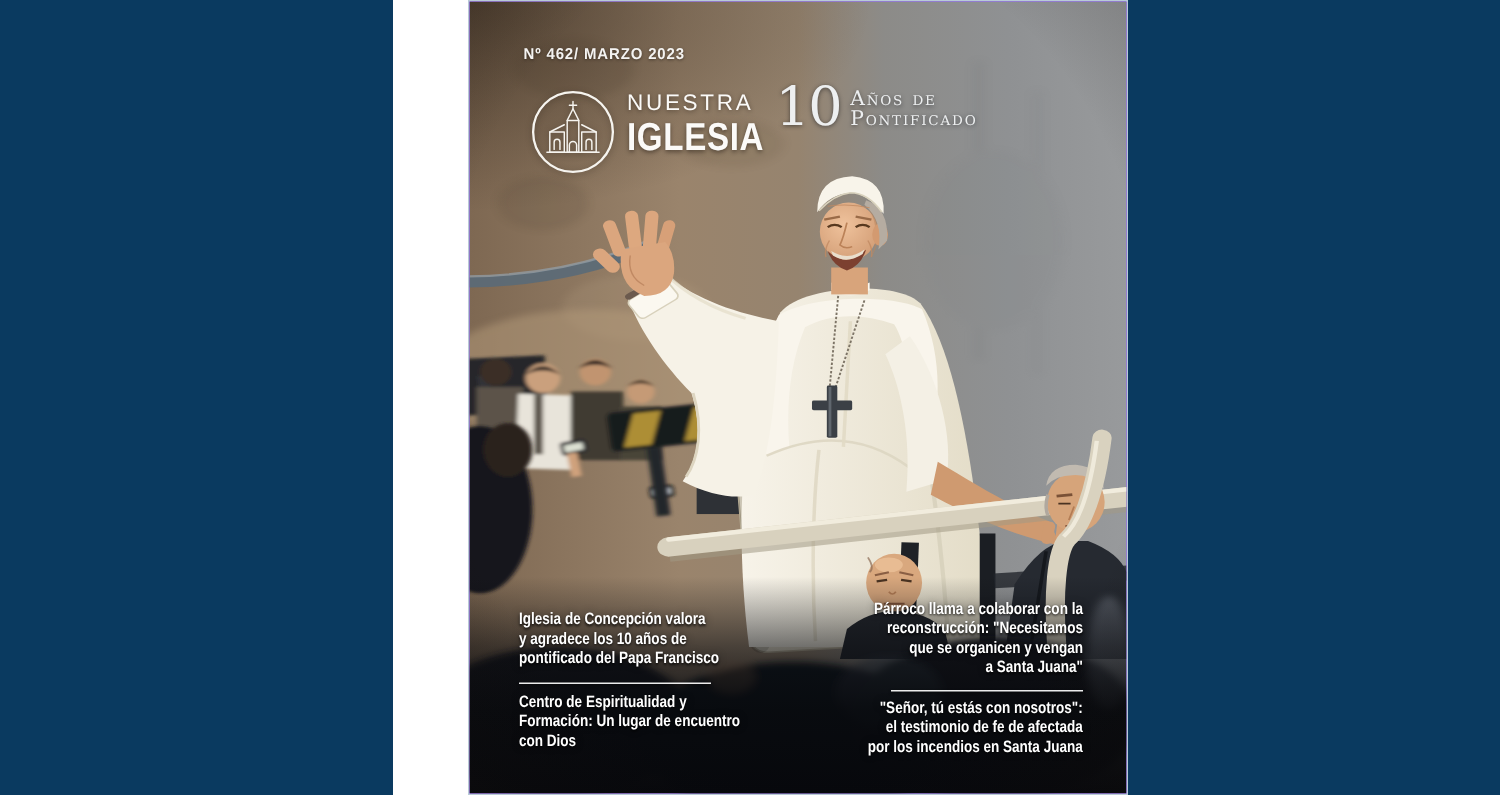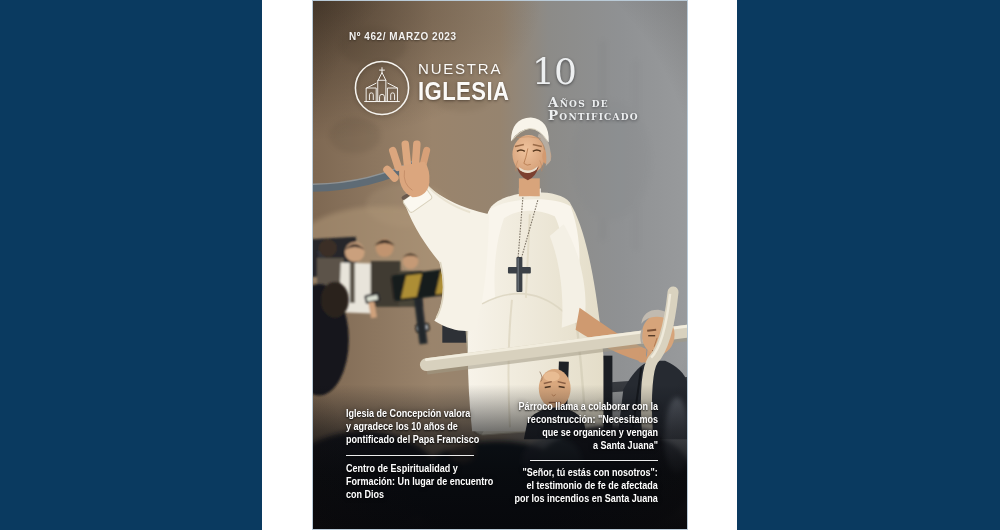--- a/index.html
+++ b/index.html
@@ -2,39 +2,39 @@
 <html><head>
 <meta charset="utf-8">
 <style>
   html,body{margin:0;padding:0;}
   body{width:1000px;height:530px;background:#ffffff;overflow:hidden;
        font-family:"Liberation Sans",sans-serif;position:relative;}
   .stage{position:absolute;inset:0;}
   .side-bar{position:absolute;top:0;height:530px;background:#0a3a60;}
   .side-bar.left{left:0;width:262px;}
   .side-bar.right{left:737px;width:263px;}
-  .cover{position:absolute;left:312px;top:0;width:376px;height:530px;
+  .cover{position:absolute;left:312px;top:0;width:440px;height:530px;
          border:1px solid #b9cad7;box-sizing:border-box;background:#6d28d9;overflow:hidden;}
   .cover svg.photo{position:absolute;left:0;top:0;width:100%;height:100%;display:block;}
 
   
   .issue{position:absolute;left:36px;top:29px;color:#f4f3f1;font-size:10.5px;font-weight:bold;
          letter-spacing:.6px;text-shadow:0 1px 2px rgba(30,22,15,.55);transform:scaleX(.95);transform-origin:left top;white-space:nowrap;}
   .masthead{position:absolute;left:40px;top:58px;display:flex;align-items:flex-start;}
   .logo{width:58px;height:58px;flex:0 0 auto;filter:drop-shadow(0 1px 2px rgba(30,22,15,.4));}
   .masthead-text{margin-left:7px;margin-top:3px;color:#fbfaf8;text-shadow:0 1px 3px rgba(30,22,15,.5);}
   .m1{font-size:15px;font-weight:normal;letter-spacing:1.8px;line-height:14px;white-space:nowrap;}
   .m2{font-size:26px;font-weight:bold;letter-spacing:.5px;line-height:24px;margin-top:3px;
       transform:scaleX(.85);transform-origin:left top;white-space:nowrap;}
 
   
-  .anniv{position:absolute;left:219px;top:53px;display:flex;color:#edeff0;
-         font-family:"DejaVu Serif","Liberation Serif",serif;text-shadow:0 1px 3px rgba(20,22,26,.6);flex-direction:column;}
+  .anniv{position:absolute;left:204px;top:53px;display:flex;color:#edeff0;
+         font-family:"DejaVu Serif","Liberation Serif",serif;text-shadow:0 1px 3px rgba(20,22,26,.6);}
   .anniv .num{font-size:36px;line-height:36px;letter-spacing:-1px;}
-  .anniv-lines{margin-left:16px;margin-top:6px;font-weight:bold;}
+  .anniv-lines{margin-left:6px;margin-top:6px;}
   .anniv-lines span{display:block;font-variant:small-caps;font-size:13.5px;line-height:12.5px;
                     letter-spacing:1.2px;white-space:nowrap;}
 
   
   .hl{position:absolute;color:#ffffff;font-weight:bold;font-size:11px;line-height:13px;
       text-shadow:0 1px 2px rgba(0,0,0,.85),0 0 6px rgba(0,0,0,.45);}
   .hl.left{left:33px;text-align:left;transform:scaleX(.82);transform-origin:left top;white-space:nowrap;}
   .hl.right{right:29px;text-align:right;transform:scaleX(.82);transform-origin:right top;white-space:nowrap;}
   .hl-left-top{top:406px;}
   .hl-left-bottom{top:461px;}

